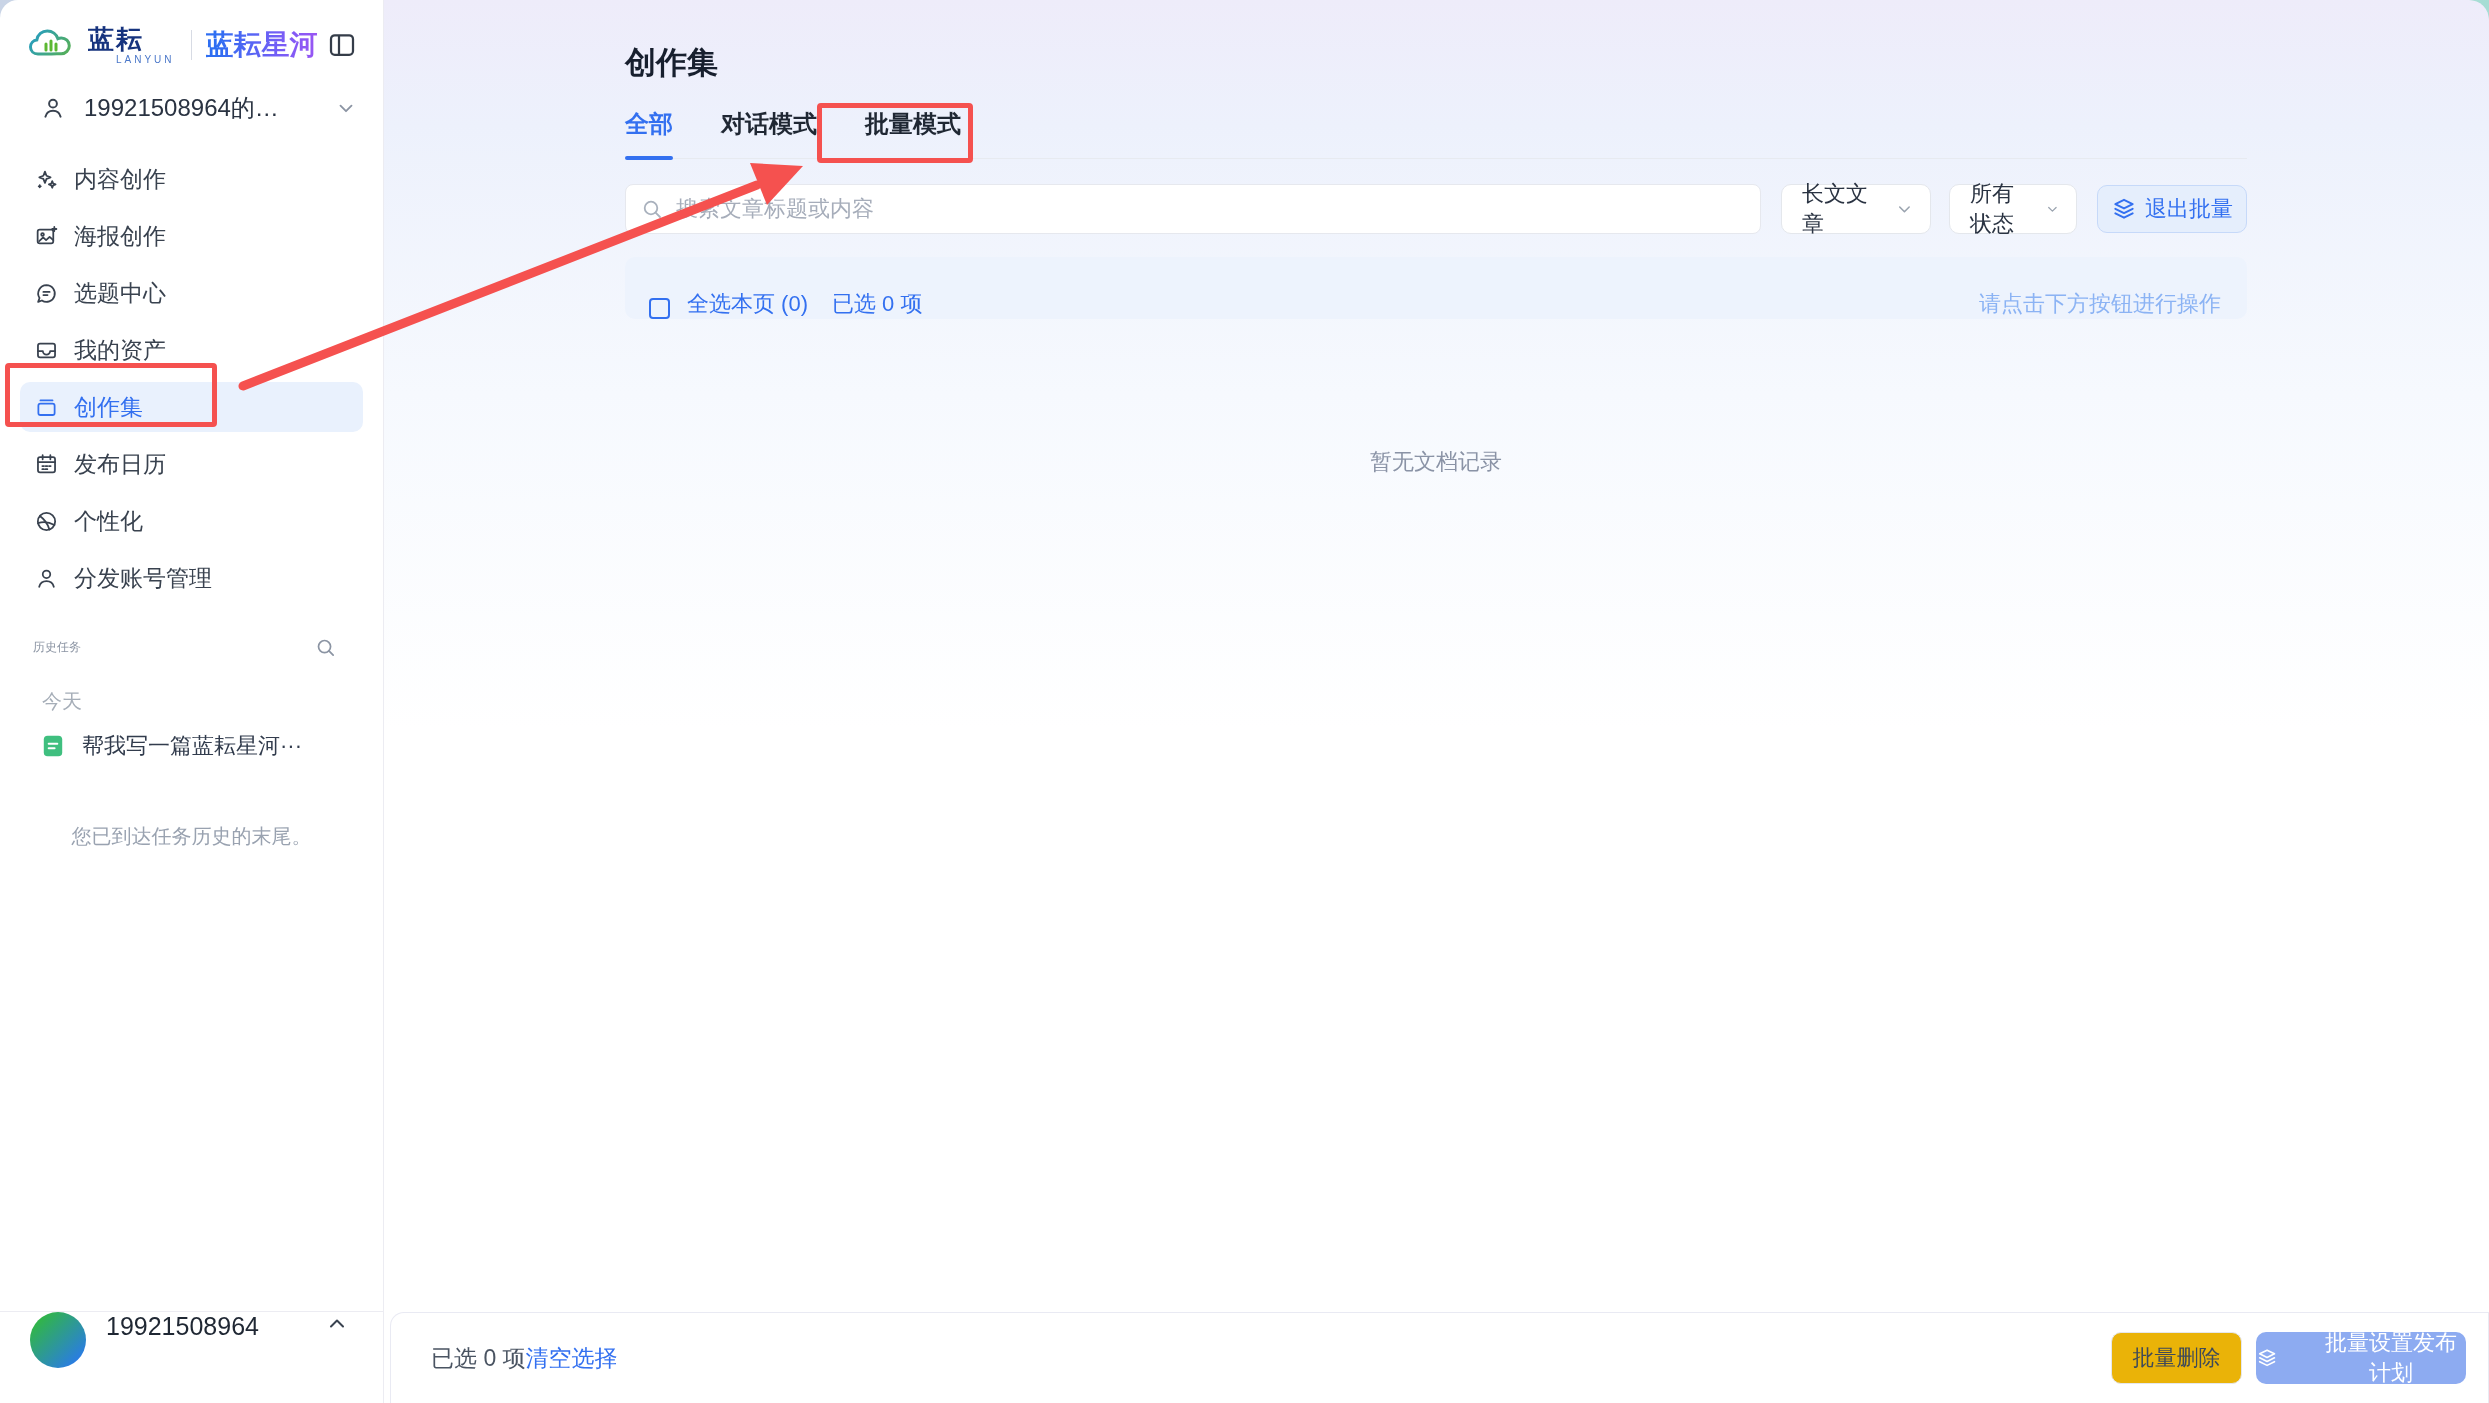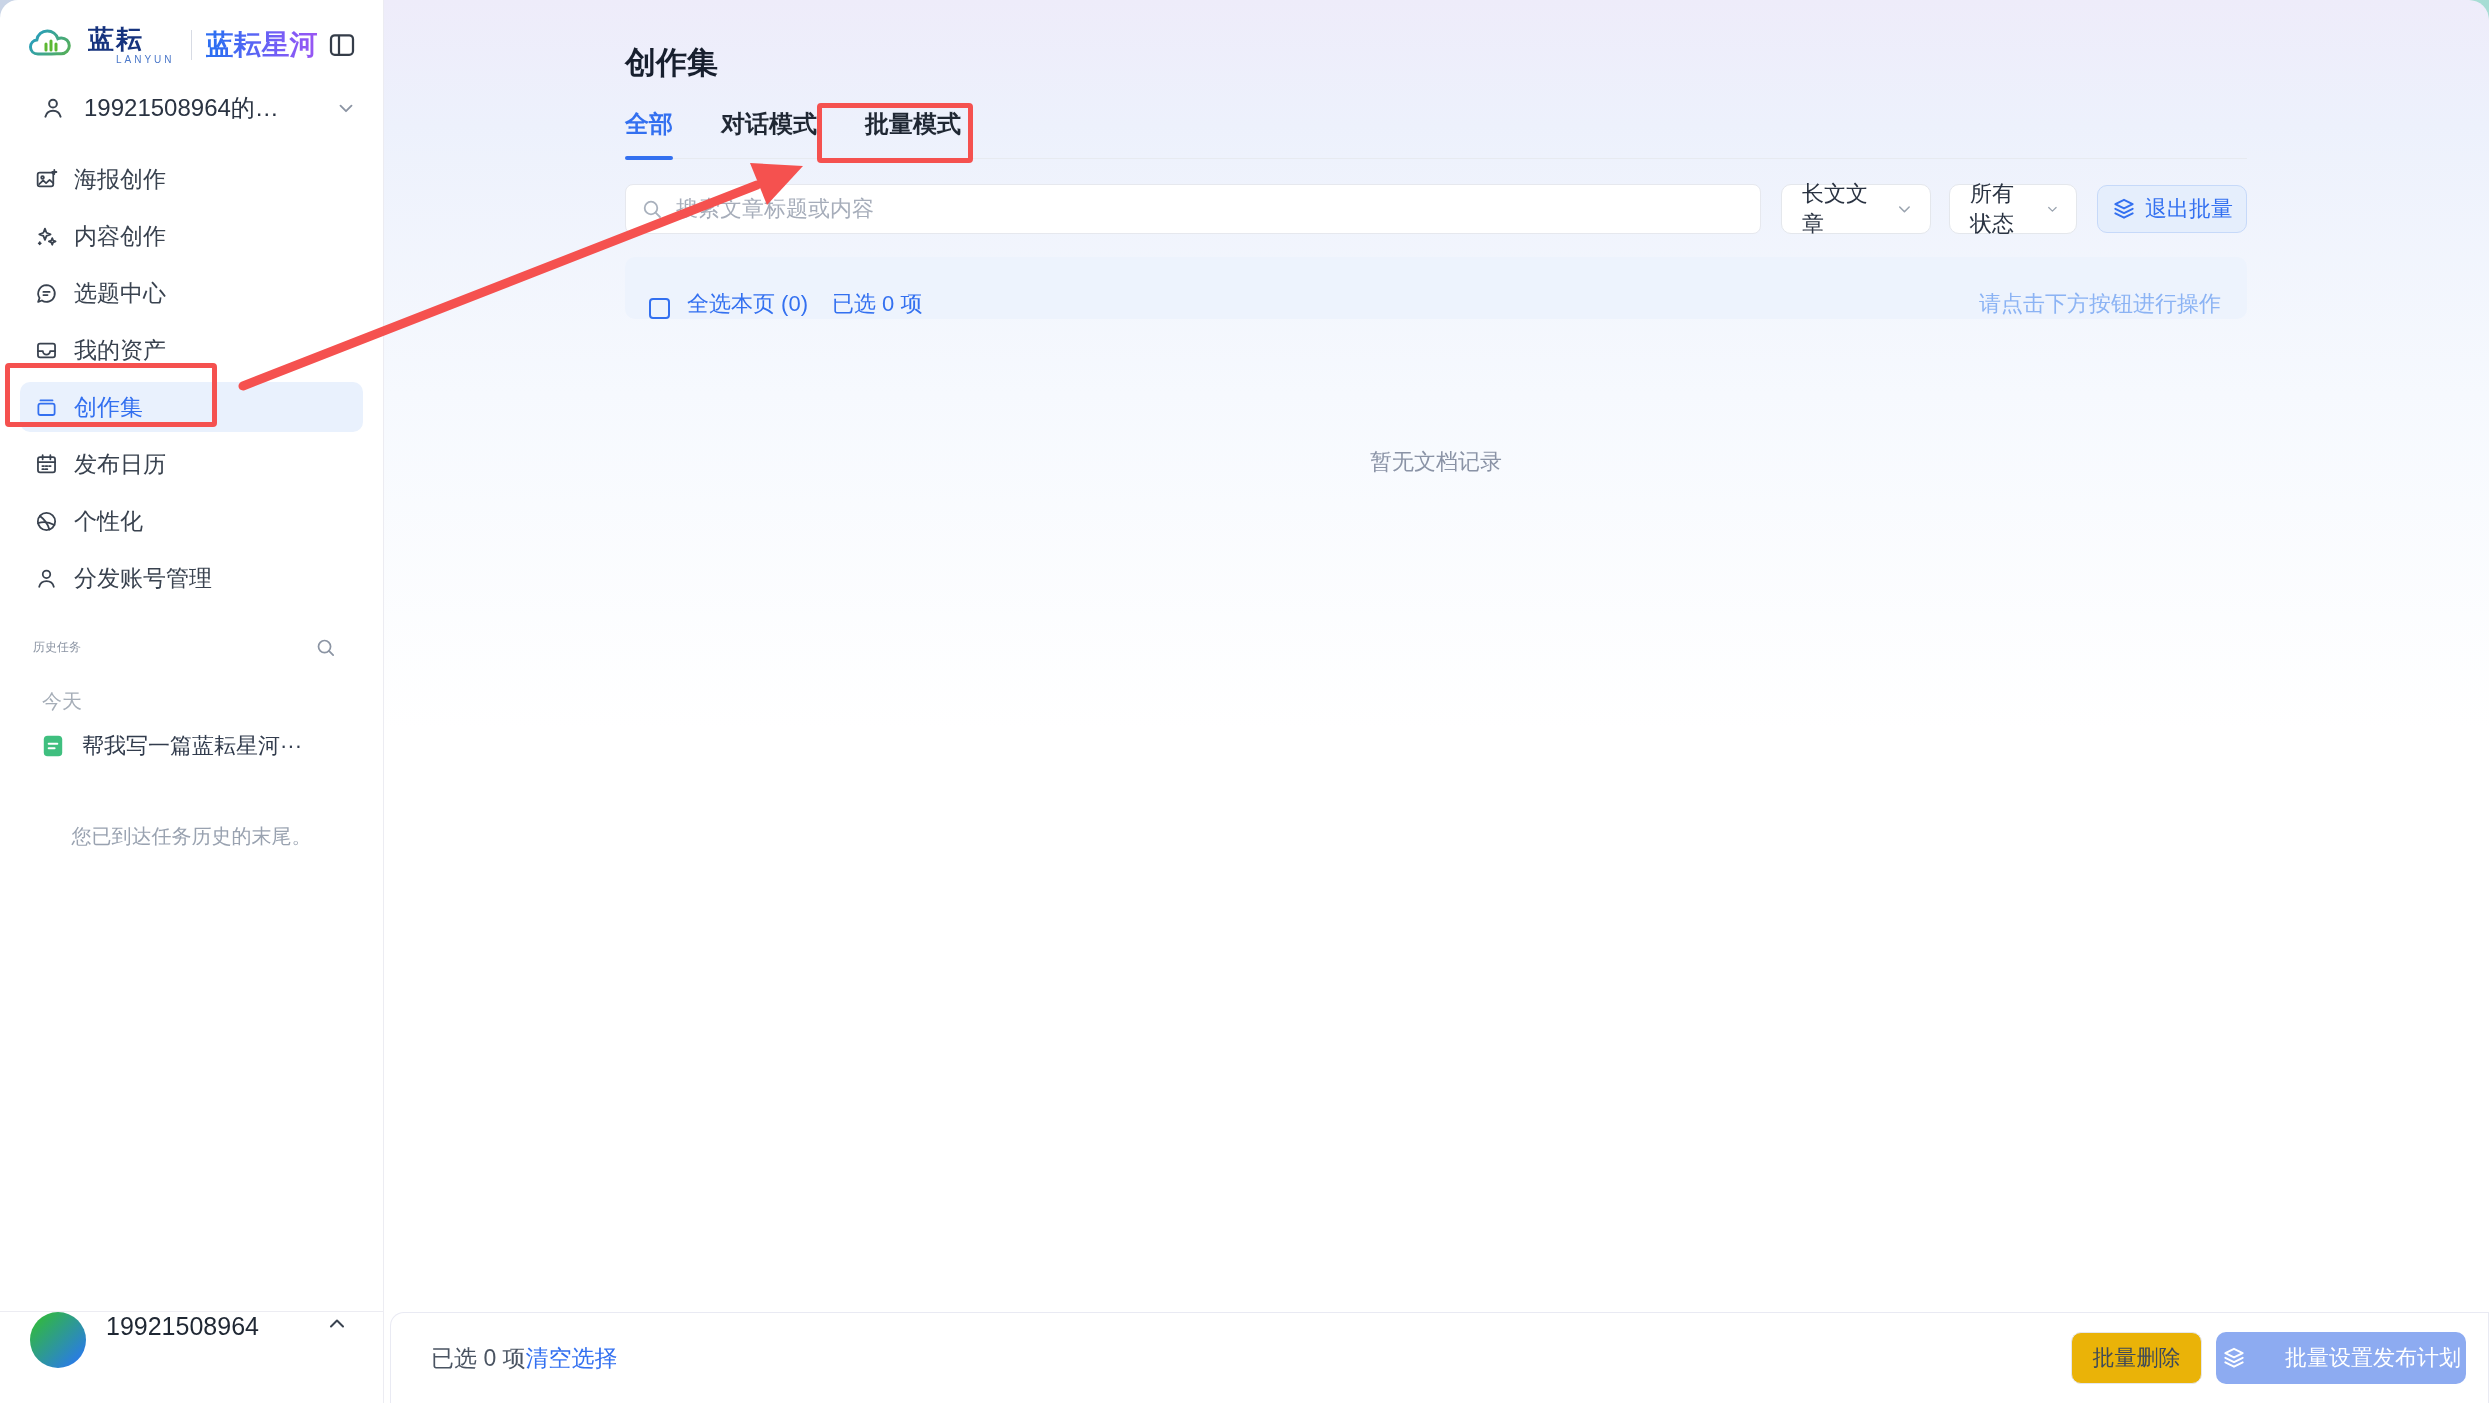--- a/index.html
+++ b/index.html
@@ -76,21 +76,21 @@
   .select-all-label { font-size:22px; color:#3370f0; margin-left:17px; cursor:pointer; }
   .selected-count-label { font-size:22px; color:#3370f0; margin-left:24px; }
   .selection-hint { margin-left:auto; font-size:22px; color:#8bb3f4; }
 
   .empty-state { text-align:center; margin-top:128px; font-size:22px; color:#8a93a6; }
 
   .bottom-bar { position:absolute; left:6px; right:0; bottom:0; height:91px; background:#fff; border:1px solid #e9eaf3; border-bottom:none; border-top-left-radius:14px; display:flex; align-items:center; padding:0 22px 0 40px; }
   .bb-selected { font-size:23px; color:#4a5462; }
   .bb-clear { font-size:23px; color:#3370f0; cursor:pointer; }
   .bb-delete { margin-left:auto; width:131px; height:52px; background:#eab308; border:1px solid #e5e7ec; border-radius:10px; color:#3f4a59; font-size:22px; display:flex; align-items:center; justify-content:center; cursor:pointer; }
-  .bb-schedule { margin-left:14px; width:250px; height:52px; background:#8dabf1; border:none; border-radius:10px; color:#fff; font-size:22px; display:flex; align-items:center; justify-content:center; cursor:pointer;gap:28px; }
+  .bb-schedule { margin-left:14px; width:210px; height:52px; background:#8dabf1; border:none; border-radius:10px; color:#fff; font-size:22px; display:flex; align-items:center; justify-content:center; cursor:pointer;gap:28px; }
   .bb-schedule .layers-icon { width:26px; height:26px; margin-right:10px; }
 
   
   .annotation-overlay { position:absolute; inset:0; pointer-events:none; z-index:50; }
   .anno-box { position:absolute; border:5px solid #f5514f; border-radius:4px; }
   .anno-box-sidebar { left:5px; top:363px; width:212px; height:64px; }
   .anno-box-tab { left:817px; top:103px; width:156px; height:60px; }
   .arrow-svg { position:absolute; inset:0; width:100%; height:100%; }
 
   svg { display:block; }
@@ -132,34 +132,34 @@
       </svg>
       <span class="account-name">19921508964的个人···</span>
       <svg class="account-chevron" viewBox="0 0 24 24" fill="none" stroke="currentColor" stroke-width="2" stroke-linecap="round" stroke-linejoin="round">
           <path d="M6 9.5l6 6 6-6"></path>
         </svg>
     </div>
 
     <nav class="nav">
       <div class="nav-item">
         <svg class="nav-icon" viewBox="0 0 24 24" fill="none" stroke="currentColor" stroke-width="1.7" stroke-linejoin="round" stroke-linecap="round">
+          <path d="M10.5 4.5l1.5 3.9 3.9 1.5-3.9 1.5-1.5 3.9-1.5-3.9-3.9-1.5 3.9-1.5z"></path>
+          <path d="M17.5 13.5l.9 2.3 2.3.9-2.3.9-.9 2.3-.9-2.3-2.3-.9 2.3-.9z"></path>
+          <path d="M5.5 17.5v2M4.5 18.5h2"></path>
+        </svg>
+        <span class="nav-label">内容创作</span>
+      </div>
+      <div class="nav-item">
+        <svg class="nav-icon" viewBox="0 0 24 24" fill="none" stroke="currentColor" stroke-width="1.7" stroke-linejoin="round" stroke-linecap="round">
           <rect x="3.5" y="5.5" width="15" height="13" rx="2"></rect>
           <circle cx="8.2" cy="10" r="1.3"></circle>
           <path d="M5 16.5l3.8-3.6 2.8 2.6 3.4-3.2 3.5 3.2"></path>
           <path d="M19.5 2.8v4M17.5 4.8h4"></path>
         </svg>
         <span class="nav-label">海报创作</span>
-      </div>
-      <div class="nav-item">
-        <svg class="nav-icon" viewBox="0 0 24 24" fill="none" stroke="currentColor" stroke-width="1.7" stroke-linejoin="round" stroke-linecap="round">
-          <path d="M10.5 4.5l1.5 3.9 3.9 1.5-3.9 1.5-1.5 3.9-1.5-3.9-3.9-1.5 3.9-1.5z"></path>
-          <path d="M17.5 13.5l.9 2.3 2.3.9-2.3.9-.9 2.3-.9-2.3-2.3-.9 2.3-.9z"></path>
-          <path d="M5.5 17.5v2M4.5 18.5h2"></path>
-        </svg>
-        <span class="nav-label">内容创作</span>
       </div>
       <div class="nav-item">
         <svg class="nav-icon" viewBox="0 0 24 24" fill="none" stroke="currentColor" stroke-width="1.7" stroke-linejoin="round" stroke-linecap="round">
           <path d="M12 4a8 8 0 1 1-4.4 14.7L4 20l1.3-3.7A8 8 0 0 1 12 4z"></path>
           <path d="M9 10.5h6M9 13.5h4"></path>
         </svg>
         <span class="nav-label">选题中心</span>
       </div>
       <div class="nav-item">
         <svg class="nav-icon" viewBox="0 0 24 24" fill="none" stroke="currentColor" stroke-width="1.7" stroke-linejoin="round" stroke-linecap="round">

